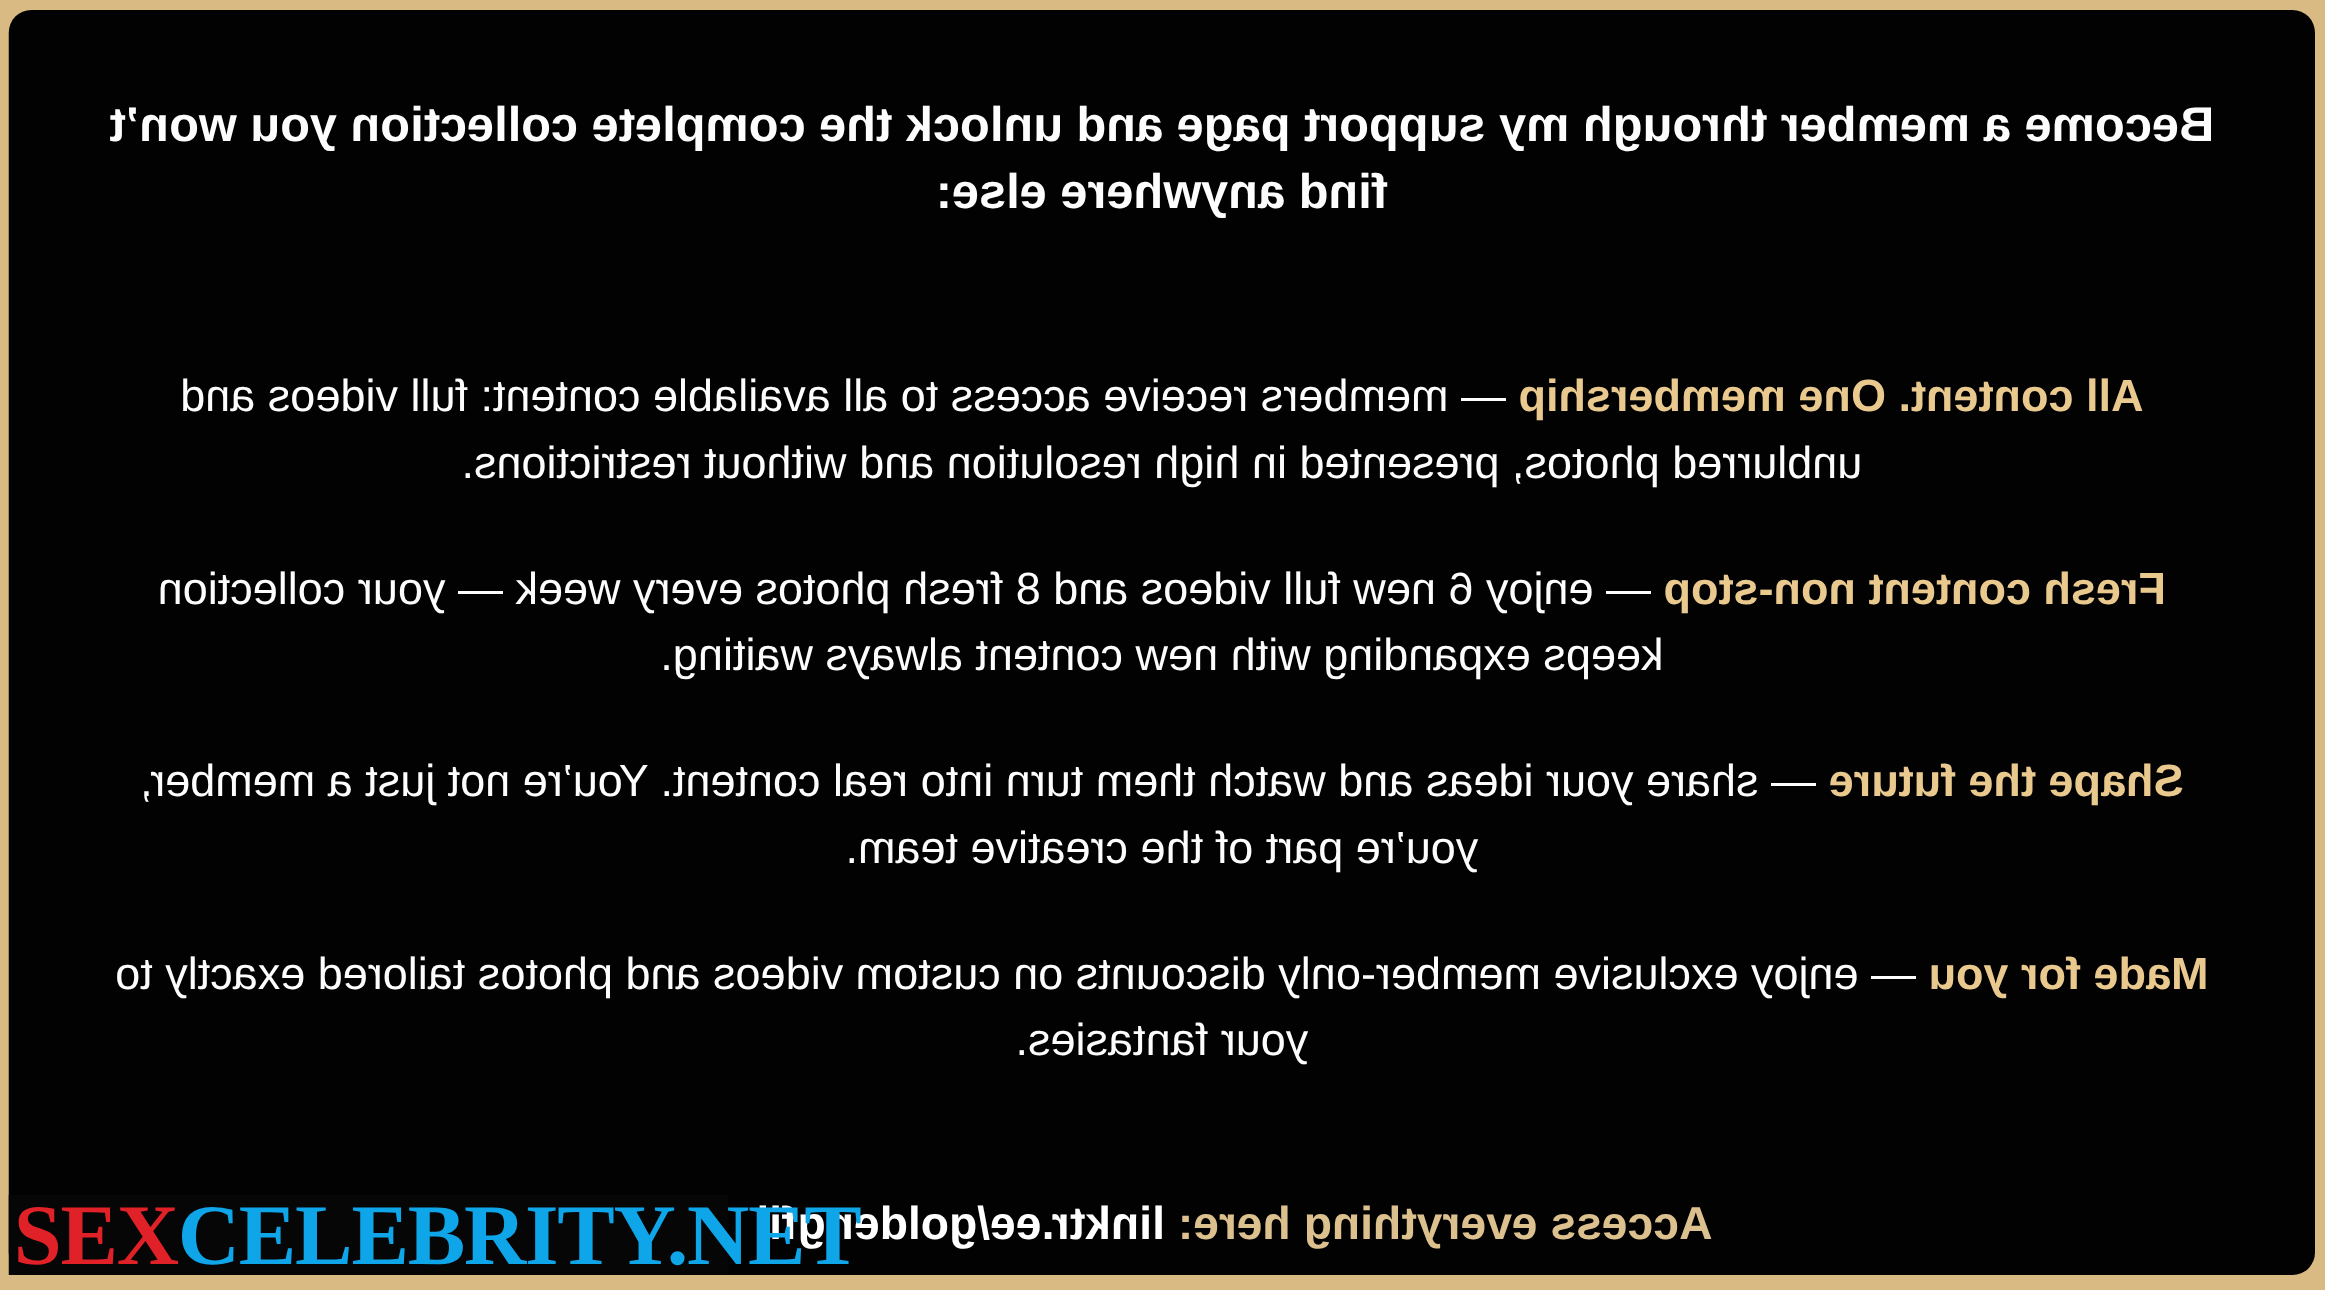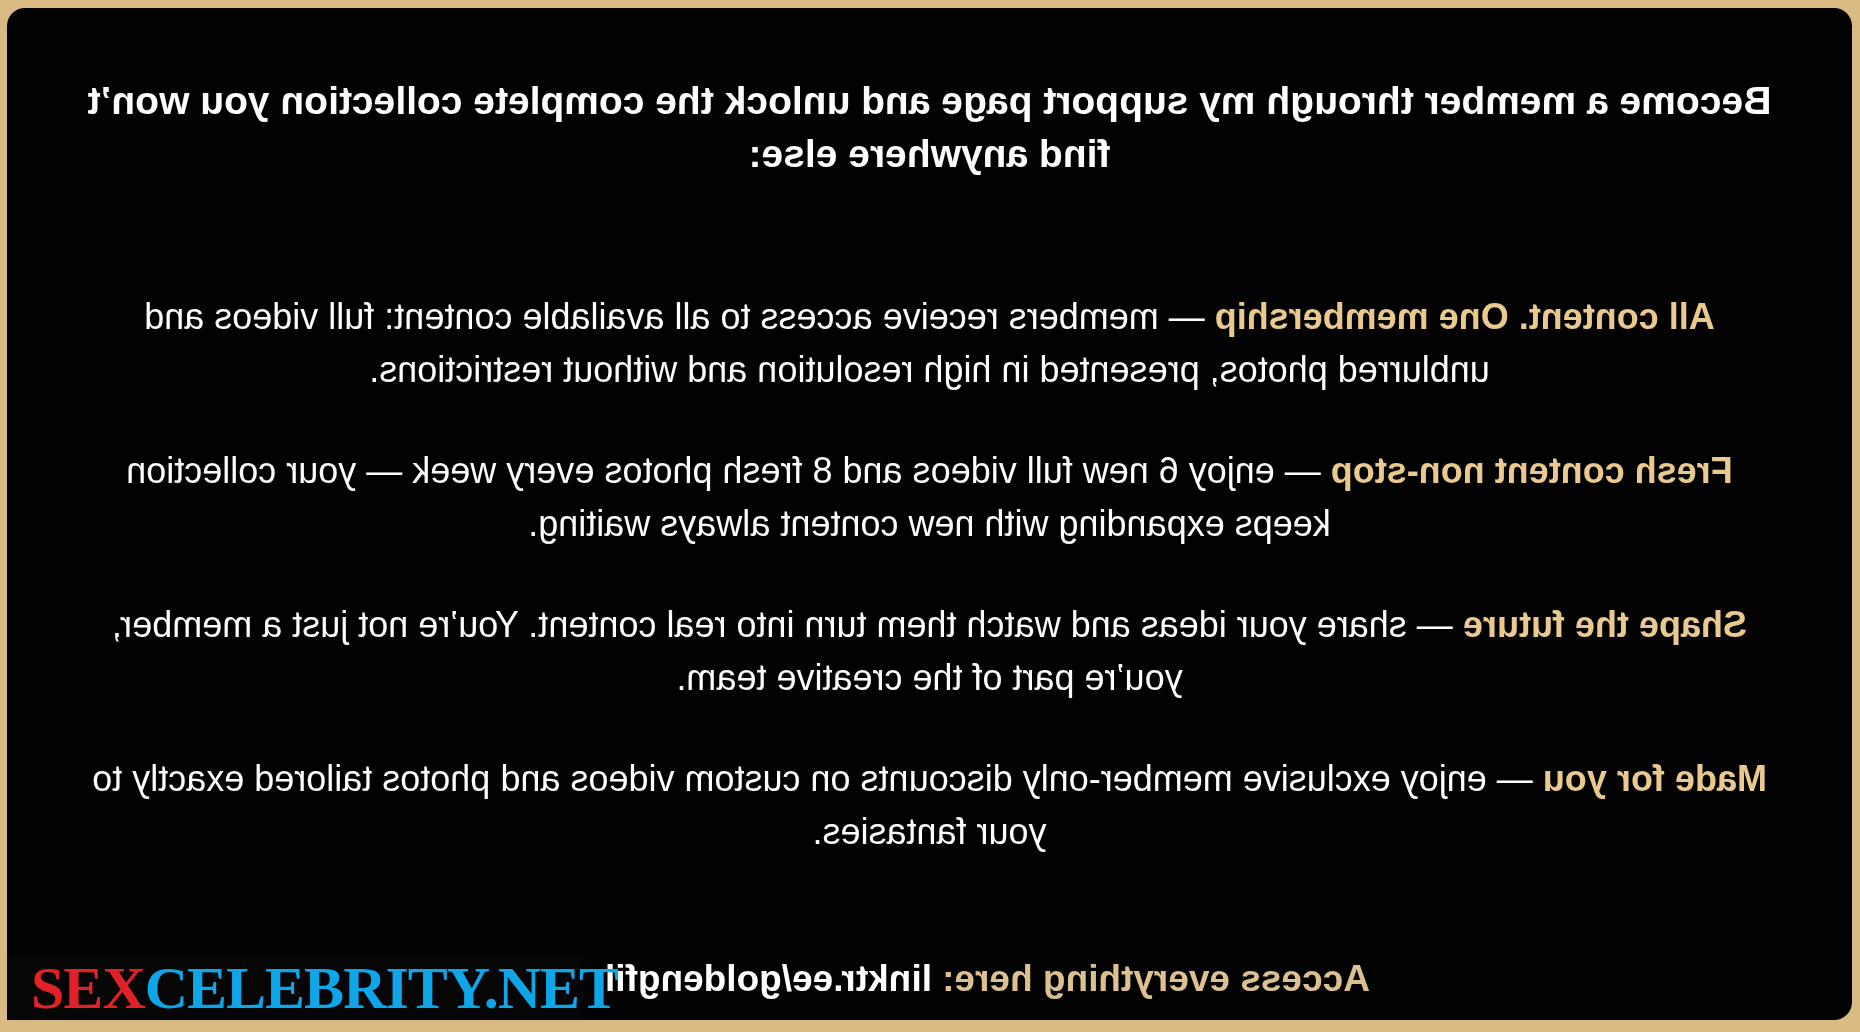--- a/index.html
+++ b/index.html
@@ -75,25 +75,25 @@
   .watermark {
     position: absolute;
     left: 0;
     bottom: 0;
     z-index: 10;
     width: 576px;
     height: 64px;
     background: #060606;
     display: flex;
     align-items: center;
-    padding-left: 24px;
+    padding-left: 4px;
     box-sizing: border-box;
     font-family: "Liberation Serif", serif;
     font-weight: 700;
-    font-size: 60px;
+    font-size: 69px;
     line-height: 1;
     letter-spacing: -1px;
     white-space: nowrap;
   }
   .watermark .wm-red {
     color: #e02127;
   }
   .watermark .wm-white {
     color: #0ea5e9;
   }

